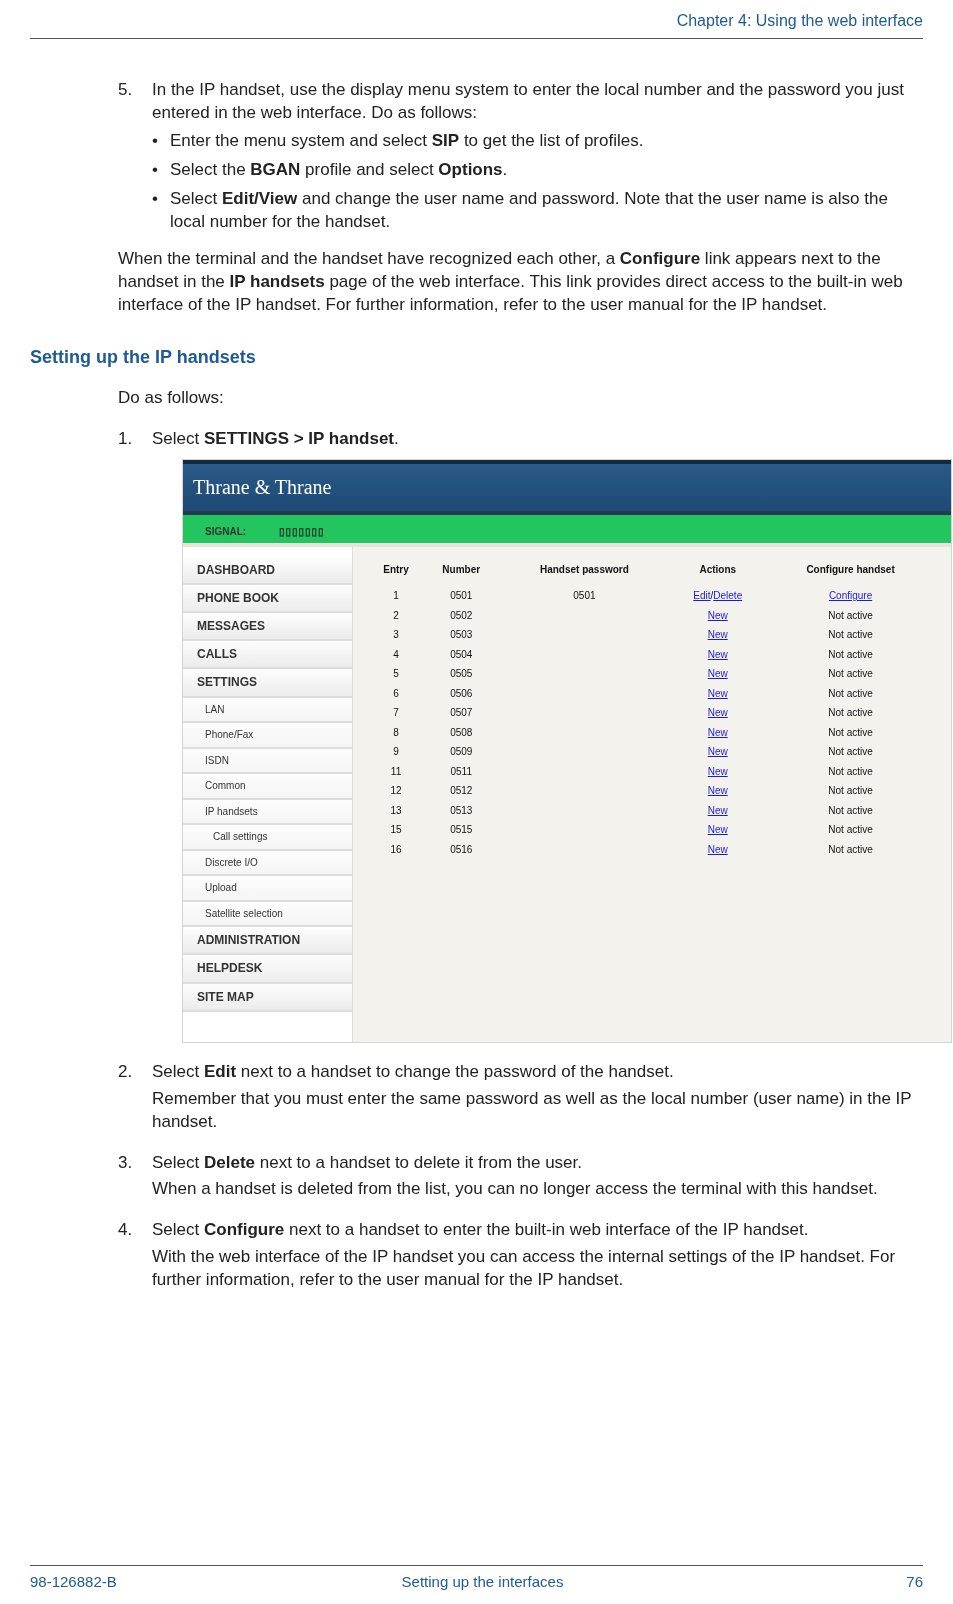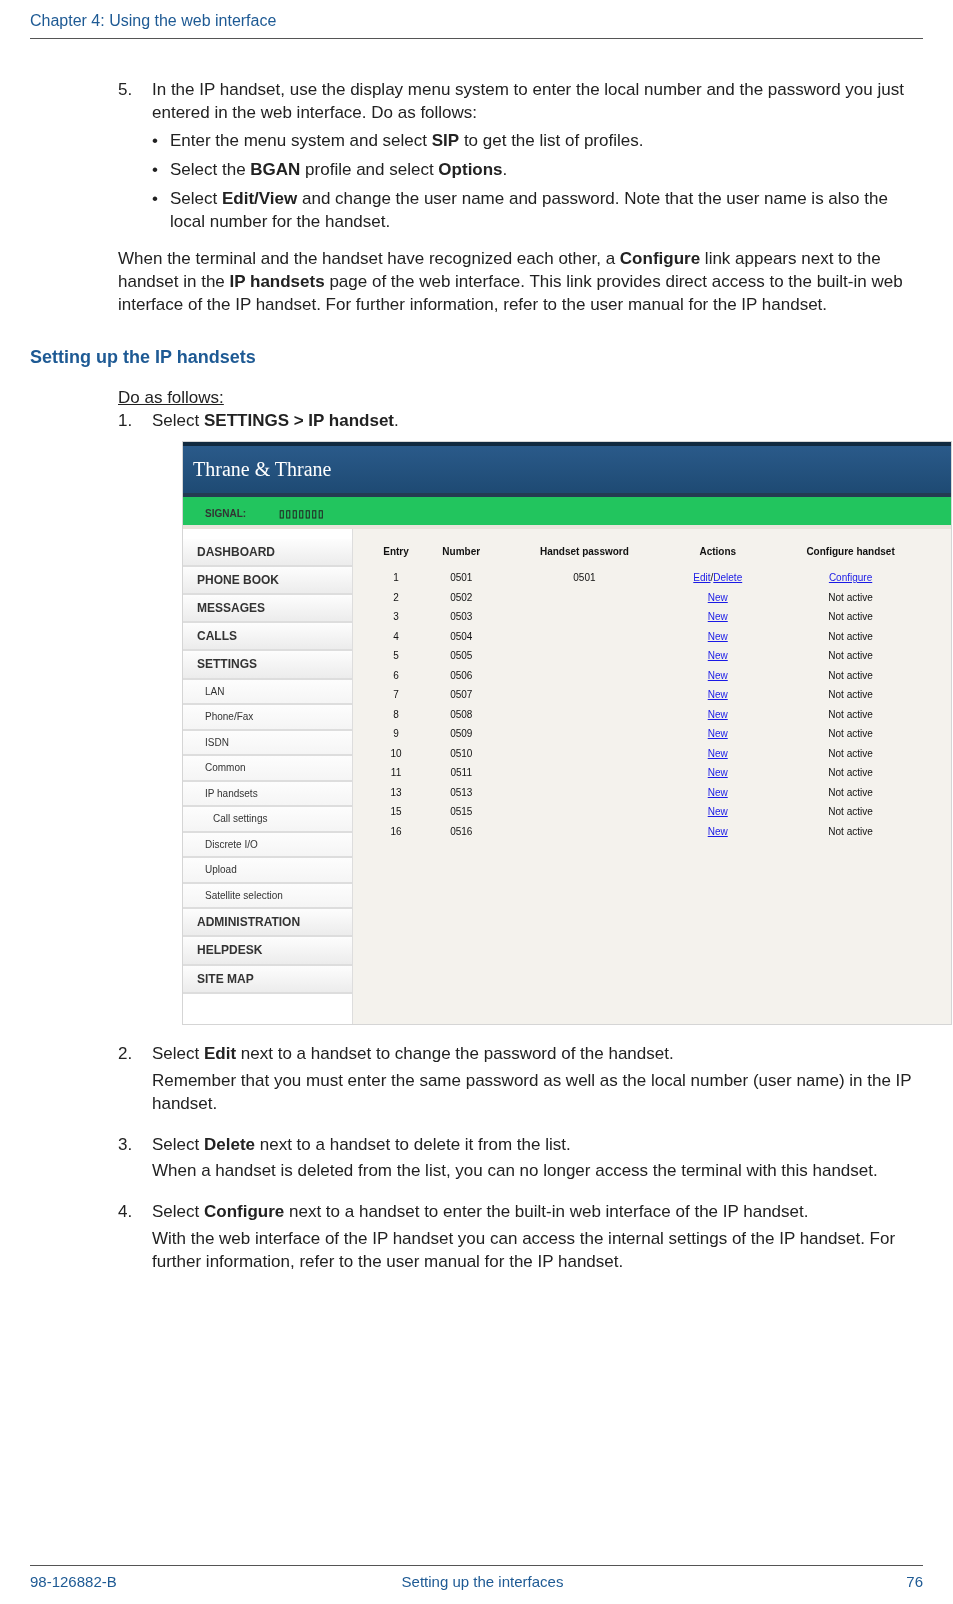--- a/index.html
+++ b/index.html
@@ -12,21 +12,21 @@
     position: relative;
     font-size: 17px;
     line-height: 1.35;
   }
   .page {
     padding: 10px 30px 0 30px;
     height: 100%;
     position: relative;
   }
   .chapter-header {
-    text-align: left;
+    text-align: right;
     color: #1e5a94;
     font-size: 16px;
     padding-bottom: 4px;
   }
   .top-rule {
     border: none;
     border-top: 1px solid #555;
     margin: 2px 0 40px 0;
   }
   .body-text {
@@ -207,21 +207,21 @@
     </div>
 
     <div class="para">
       <span>When the terminal and the handset have recognized each other, a </span><span class="bold">Configure</span><span> link appears next to the handset in the </span><span class="bold">IP handsets</span><span> page of the web interface. This link provides direct access to the built-in web interface of the IP handset. For further information, refer to the user manual for the IP handset.</span>
     </div>
   </div>
 
   <div class="section-heading">Setting up the IP handsets</div>
 
   <div class="body-text">
-    <div class="indent-para" style="margin-left:28px; text-decoration:underline;">Do as follows:</div>
+    <div class="indent-para" style="margin-left:28px; margin-bottom:18px;">Do as follows:</div>
 
     <div class="num-item">
       <div class="num">1.</div>
       <div class="txt">
         <span>Select </span><span class="bold">SETTINGS &gt; IP handset</span><span>.</span>
       </div>
     </div>
 
     <div class="figure">
       <div class="fig-banner">Thrane &amp; Thrane</div>
@@ -318,29 +318,29 @@
                   <td>Not active</td>
                 </tr>
                 <tr>
                   <td>9</td>
                   <td>0509</td>
                   <td></td>
                   <td><span class="link">New</span></td>
                   <td>Not active</td>
                 </tr>
                 <tr>
-                  <td>10</td>
-                  <td>0510</td>
-                  <td></td>
-                  <td><span class="link">New</span></td>
-                  <td>Not active</td>
-                </tr>
-                <tr>
                   <td>11</td>
                   <td>0511</td>
+                  <td></td>
+                  <td><span class="link">New</span></td>
+                  <td>Not active</td>
+                </tr>
+                <tr>
+                  <td>12</td>
+                  <td>0512</td>
                   <td></td>
                   <td><span class="link">New</span></td>
                   <td>Not active</td>
                 </tr>
                 <tr>
                   <td>13</td>
                   <td>0513</td>
                   <td></td>
                   <td><span class="link">New</span></td>
                   <td>Not active</td>
@@ -369,21 +369,21 @@
       <div class="num">2.</div>
       <div class="txt">
         <span>Select </span><span class="bold">Edit</span><span> next to a handset to change the password of the handset.</span>
       </div>
     </div>
     <div class="step-follow">Remember that you must enter the same password as well as the local number (user name) in the IP handset.</div>
 
     <div class="num-item" style="margin-top:18px;">
       <div class="num">3.</div>
       <div class="txt">
-        <span>Select </span><span class="bold">Delete</span><span> next to a handset to delete it from the list.</span>
+        <span>Select </span><span class="bold">Delete</span><span> next to a handset to delete it from the user.</span>
       </div>
     </div>
     <div class="step-follow">When a handset is deleted from the list, you can no longer access the terminal with this handset.</div>
 
     <div class="num-item" style="margin-top:18px;">
       <div class="num">4.</div>
       <div class="txt">
         <span>Select </span><span class="bold">Configure</span><span> next to a handset to enter the built-in web interface of the IP handset.</span>
       </div>
     </div>

